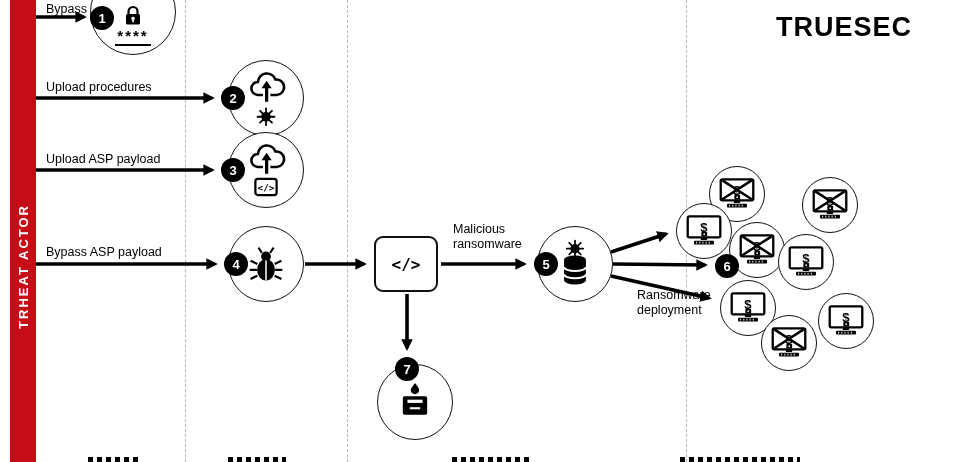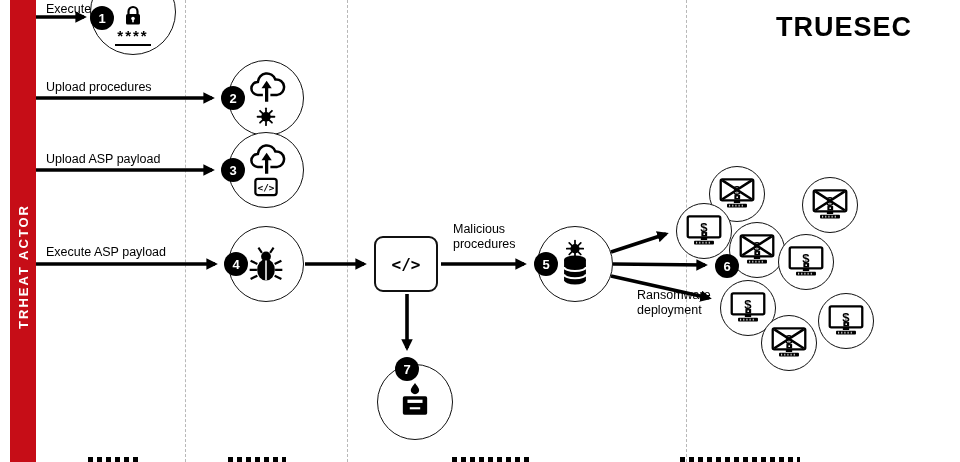--- a/index.html
+++ b/index.html
@@ -90,25 +90,25 @@
       <line x1="611" y1="276" x2="709" y2="298"></line>
     </g>
   </svg>
 
   <div class="lane-bar">
     <span>TRHEAT ACTOR</span>
   </div>
 
   <div class="logo">TRUESEC</div>
 
-  <div class="label" style="left:46px;top:2px">Execute</div>
+  <div class="label" style="left:46px;top:2px">Bypass</div>
   <div class="label" style="left:46px;top:80px">Upload procedures</div>
   <div class="label" style="left:46px;top:152px">Upload ASP payload</div>
-  <div class="label" style="left:46px;top:245px">Execute ASP payload</div>
-  <div class="label" style="left:453px;top:222px;width:82px">Malicious procedures</div>
+  <div class="label" style="left:46px;top:245px">Bypass ASP payload</div>
+  <div class="label" style="left:453px;top:222px;width:82px">Malicious ransomware</div>
   <div class="label" style="left:637px;top:288px;width:100px">Ransomware deployment</div>
 
   <div class="circle step1" style="left:90px;top:-31px;width:86px;height:86px">
     <svg width="24" height="23" viewBox="0 0 24 23">
       <path d="M7.5 10 V7.5 a4.5 4.5 0 0 1 9 0 V10" fill="none" stroke="#000" stroke-width="2.2"></path>
       <rect x="5" y="10" width="14" height="10.5" rx="1.5" fill="#000"></rect>
       <circle cx="12" cy="14.5" r="1.8" fill="#fff"></circle>
       <rect x="11.2" y="15.3" width="1.6" height="3" fill="#fff"></rect>
     </svg>
     <div class="stars">****</div>

